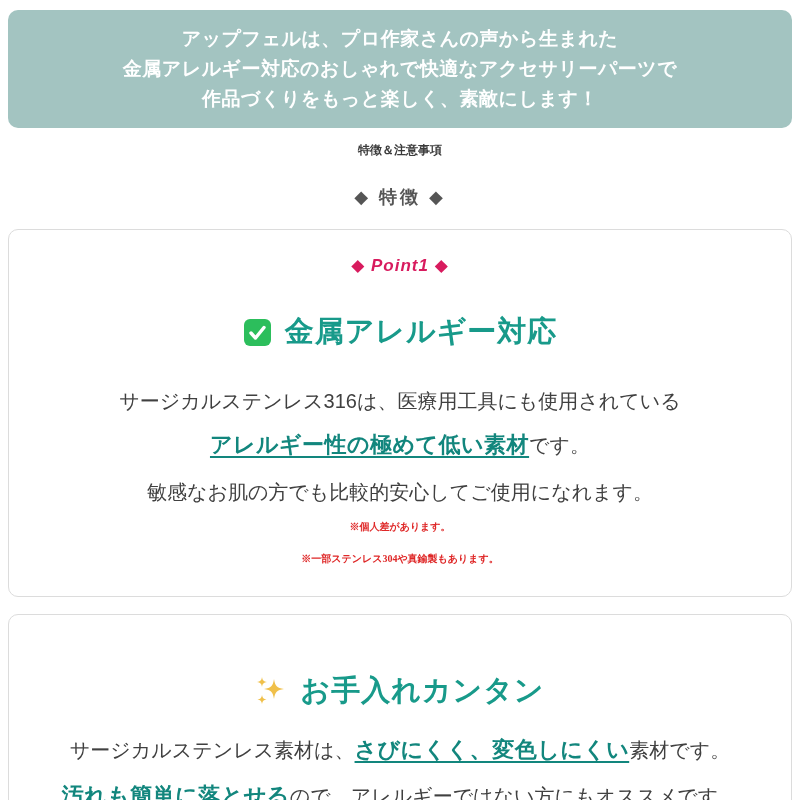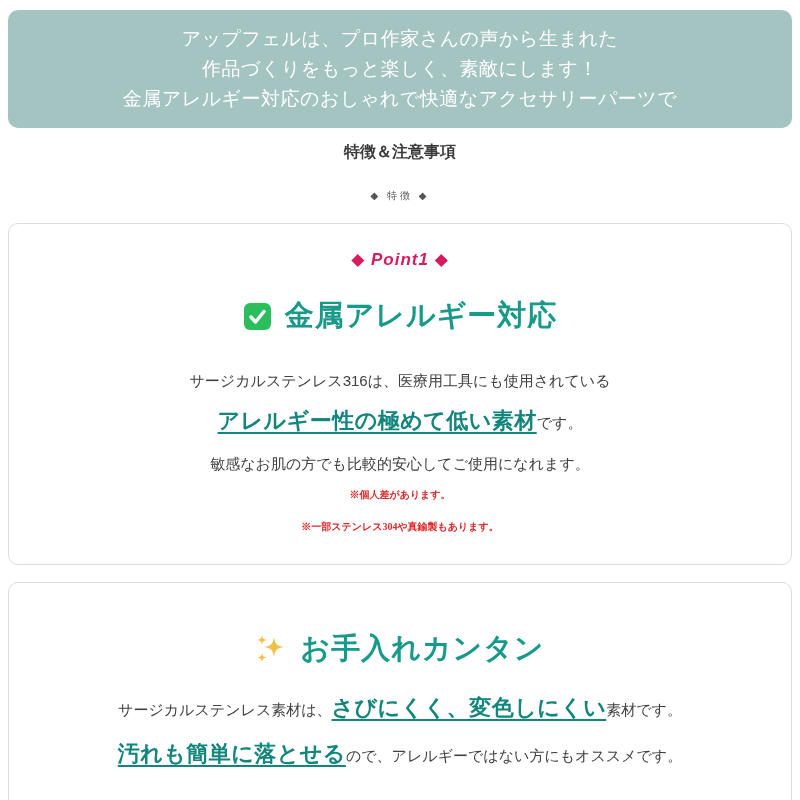--- a/index.html
+++ b/index.html
@@ -25,71 +25,72 @@
   }
   .banner{
     margin:10px 8px 0;
     background:var(--banner-bg);
     border-radius:10px;
     padding:14px 20px;
     text-align:center;
   }
   .banner-line{
     color:var(--banner-text);
-    font-weight:normal;
+    font-weight:bold;
     font-size:19px;
     line-height:30px;
     letter-spacing:0.5px;
   }
   .section-title{
     margin-top:14px;
     text-align:center;
-    font-size:16px;
+    font-size:12px;
     font-weight:bold;
     color:var(--title-color);
   }
   .section-subtitle{
     margin-top:26px;
     text-align:center;
-    font-size:10px;
+    font-size:18px;
     color:var(--sub-color);
     letter-spacing:3px;
+    font-weight:bold;
   }
   .card{
     margin:20px 8px 0;
     background:#ffffff;
     border:1px solid var(--card-border);
     border-radius:10px;
     text-align:center;
   }
   .card-point1{padding:25px 32px 30px;}
   .card-point2{margin-top:17px;padding:20px 20px 34px;}
   .point-label{
     color:var(--pink);
     font-style:italic;
     font-weight:bold;
     font-size:17px;
     letter-spacing:1px;
   }
   .heading-row{
-    margin-top:26px;
+    margin-top:36px;
     display:flex;
     align-items:center;
     justify-content:center;
     gap:13px;
   }
   .point-heading{
     color:var(--teal);
     font-weight:bold;
     font-size:29px;
     letter-spacing:1px;
   }
   .icon-box{display:inline-flex;align-items:center;}
   .body-text{
-    font-size:15px;
+    font-size:20px;
     color:var(--body-color);
   }
   .mt-b1{margin-top:36px;}
   .mt-link{margin-top:13px;}
   .mt-b2{margin-top:15px;}
   .em-link{
     color:var(--teal-link);
     font-weight:bold;
     font-size:22px;
     text-decoration:underline;
@@ -107,22 +108,22 @@
   .mt-note2{margin-top:18px;}
   .mix-line{line-height:34px;}
   .mt-l1{margin-top:22px;}
   .mt-l2{margin-top:10px;}
 </style>
 </head>
 <body>
 
 <div class="banner">
   <div class="banner-line">アップフェルは、プロ作家さんの声から生まれた</div>
+  <div class="banner-line">金属アレルギー対応のおしゃれで快適なアクセサリーパーツで</div>
   <div class="banner-line">作品づくりをもっと楽しく、素敵にします！</div>
-  <div class="banner-line">金属アレルギー対応のおしゃれで快適なアクセサリーパーツで</div>
 </div>
 
 <div class="section-title">特徴＆注意事項</div>
 <div class="section-subtitle">◆ 特徴 ◆</div>
 
 <div class="card card-point1">
   <div class="point-label">◆ Point1 ◆</div>
   <div class="heading-row">
     <span class="icon-box">
       <svg width="29" height="29" viewBox="0 0 29 29" aria-hidden="true">

